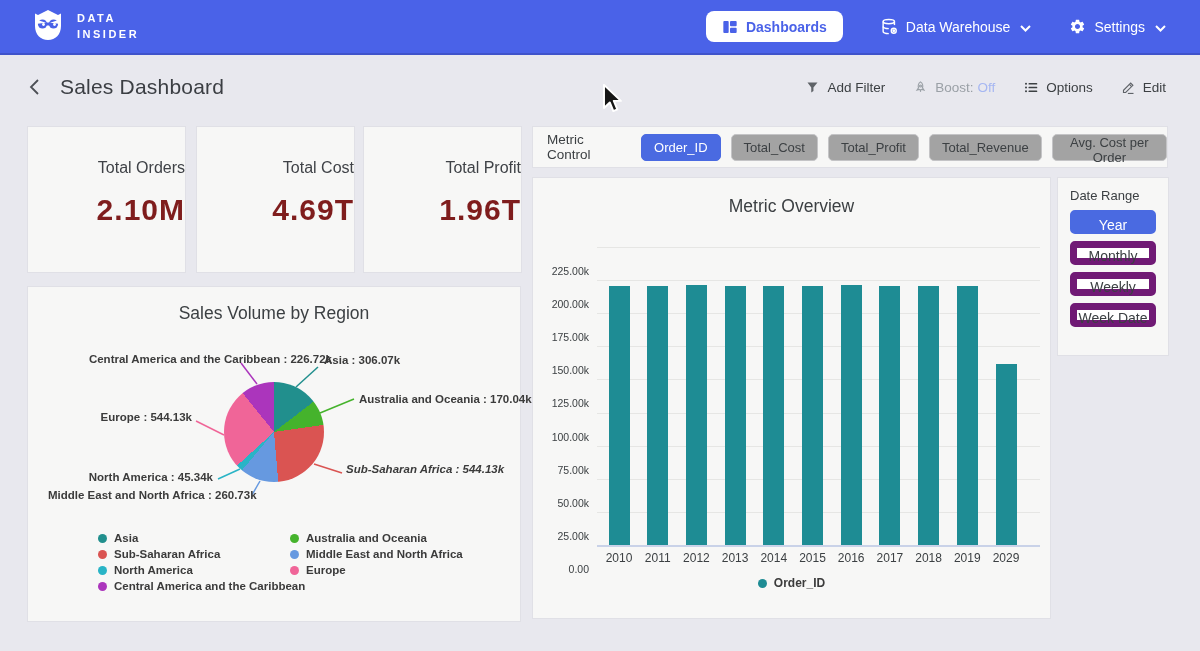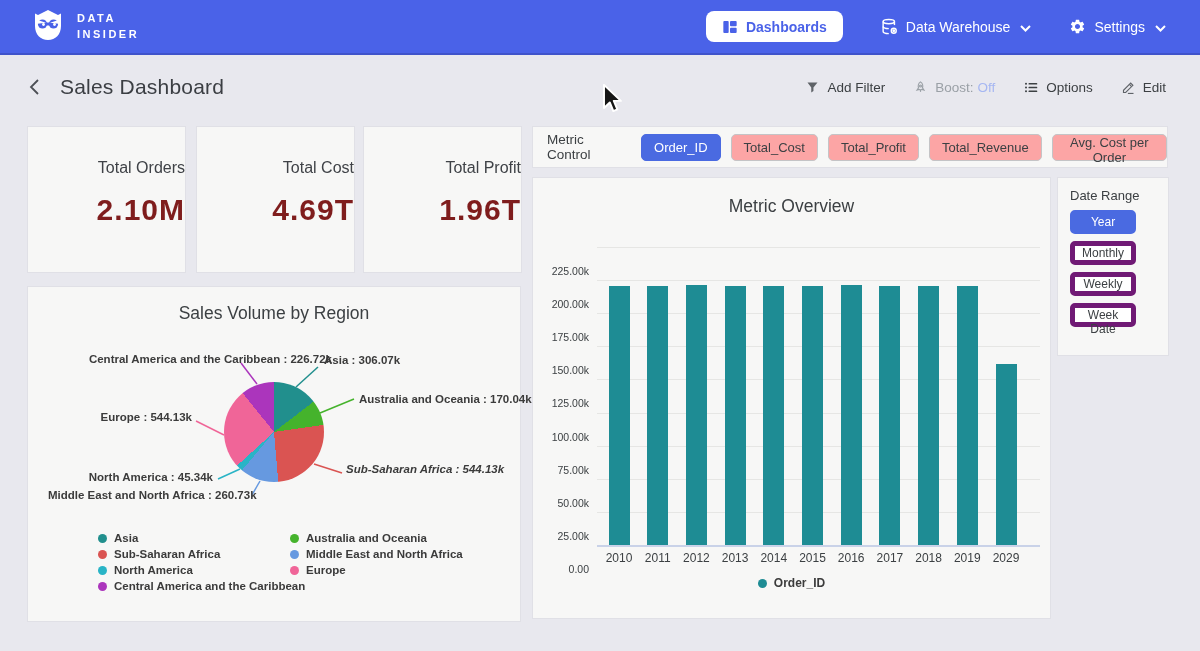--- a/index.html
+++ b/index.html
@@ -53,21 +53,21 @@
 
   
   .metric-bar {
     left:533px; top:127px; width:634px; height:40px;
     display:flex; align-items:center; gap:10px; padding-left:14px;
   }
   .metric-bar-label { font-size:13.5px; color:#3c4043; margin-right:4px; }
   .mc-btn {
     height:27px; padding:0 12px; border-radius:5px; font-size:13px;
     font-family:"Liberation Sans", sans-serif;
-    background:#fca5a5; border:1px solid #c4c4c6; color:#3c4043; cursor:pointer;
+    background:#a3a3a3; border:1px solid #c4c4c6; color:#3c4043; cursor:pointer;
   }
   .mc-btn.selected { background:#4a6ae1; border-color:#4a6ae1; color:#fff; }
 
   
   .pie-card { left:28px; top:287px; width:492px; height:334px; }
   .chart-title { text-align:center; padding-top:16px; font-size:17.5px; color:#3c4043; }
   .pie-disc { position:absolute; left:196px; top:95px; width:100px; height:100px; border-radius:50%; }
   .pie-label { position:absolute; font-size:11.5px; font-weight:bold; color:#3b3b3b; white-space:nowrap; }
   .pie-lines { position:absolute; left:0; top:0; pointer-events:none; }
   .pl-item { position:absolute; display:flex; align-items:center; gap:7px; font-size:11.5px; font-weight:bold; color:#3b3b3b; white-space:nowrap; cursor:pointer; }
@@ -81,23 +81,23 @@
   .ytick { position:absolute; width:56px; text-align:right; font-size:10.5px; color:#3c4043; left:0;margin-top:24px; }
   .bar { position:absolute; bottom:0; width:21px; }
   .xtick { position:absolute; width:40px; text-align:center; font-size:12px; color:#3c4043; top:373px; }
   .bar-legend { position:absolute; left:0; width:100%; top:398px; display:flex; justify-content:center; }
   .bar-legend-item { display:flex; align-items:center; gap:7px; font-size:12px; font-weight:bold; color:#3b3b3b; cursor:pointer; }
 
   
   .date-card { left:1058px; top:178px; width:110px; height:177px; padding:10px 12px; }
   .date-label { font-size:13px; color:#3c4043; margin-bottom:4px; }
   .dr-btn {
-    display:block; width:66px; height:24px; margin-top:7px; border-radius:5px;
-    font-size:12px; font-family:"Liberation Sans", sans-serif;
-    background:#fff; border:5px solid #701a75; color:#3c4043; cursor:pointer;
+    display:block; width:86px; height:24px; margin-top:7px; border-radius:5px;
+    font-size:14px; font-family:"Liberation Sans", sans-serif;
+    background:#fff; border:7px solid #701a75; color:#3c4043; cursor:pointer;
   }
   .dr-btn.selected { background:#4a6ae1; border-color:#4a6ae1; color:#fff; }
 
   .cursor { position:absolute; left:601px; top:84px; width:22px; height:32px; pointer-events:none; z-index:50; }
 </style>
 </head>
 <body>
 
 <div id="stage">
 

